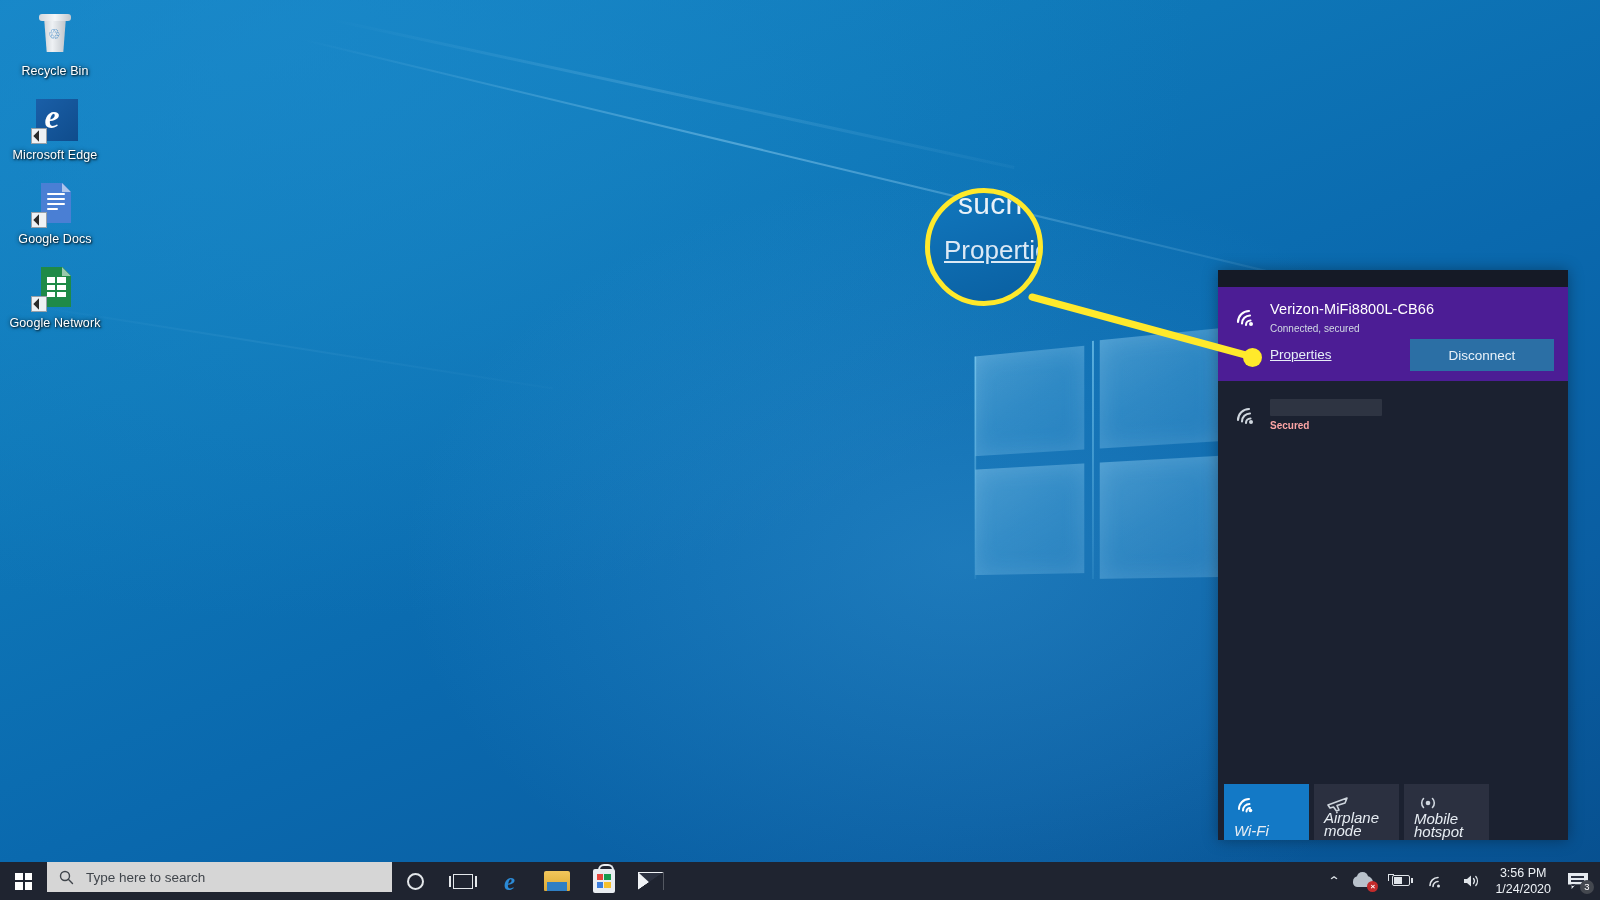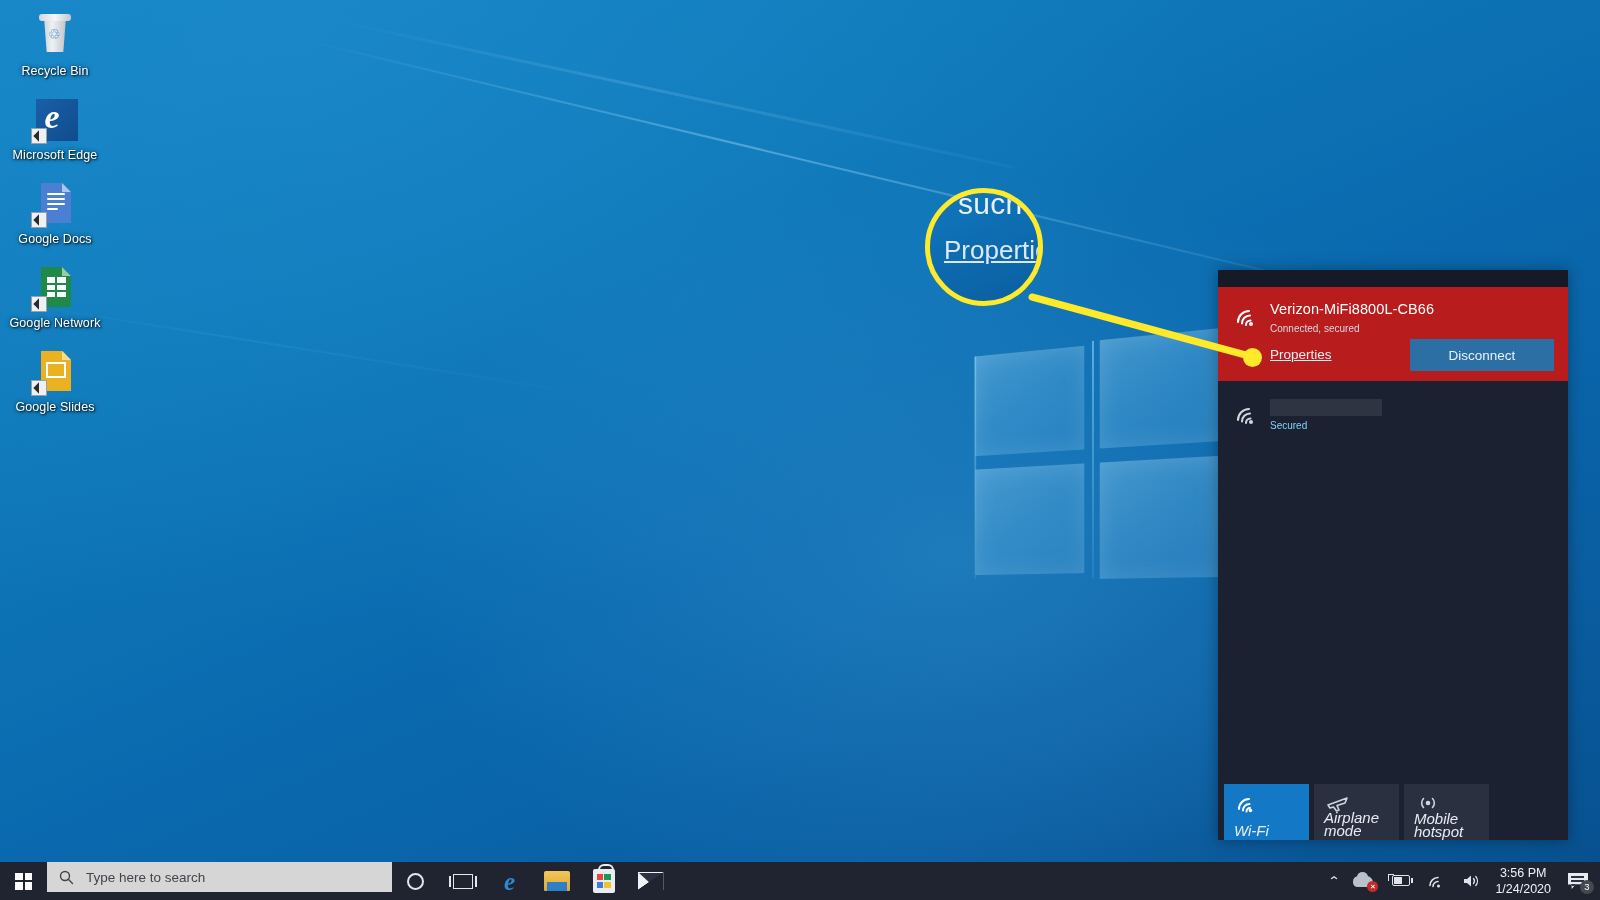--- a/index.html
+++ b/index.html
@@ -221,21 +221,21 @@
   }
   #flyout-topstrip {
     height: 17px; width: 100%;
     background: #151a26;
   }
   .net-item {
     position: relative;
     padding: 12px 0 10px 0;
   }
   .net-item.connected {
-    background: #b91c1c;
+    background: #4c1d95;
     padding-bottom: 18px;
   }
   .net-row {
     display: flex;
     align-items: flex-start;
     padding-left: 14px;
   }
   .wifi-icon {
     width: 30px; height: 26px;
     flex: 0 0 30px;
@@ -252,21 +252,21 @@
     width: 112px; height: 17px;
     background: #2e3442;
     border-radius: 1px;
     margin-top: 2px;
   }
   .net-status {
     font-size: 10px;
     color: #d2dbe4;
     line-height: 19px;
   }
-  .net-item:not(.connected) .net-status { color: #7dd3fc; }
+  .net-item:not(.connected) .net-status { color: #fca5a5; font-weight: bold; }
   #properties-link {
     display: inline-block;
     margin: 9px 0 0 52px;
     font-size: 13.5px;
     color: #e6eef6;
     text-decoration: underline;
     cursor: pointer;
   }
   #disconnect-button {
     position: absolute;
@@ -630,30 +630,20 @@
       <div class="glyph">
         <div class="file-doc" style="background:#1f8a47;">
             <div class="file-fold"></div>
           </div>
         <div class="sheet-grid"></div>
         <div class="shortcut-arrow"></div>
       </div>
       <div class="label">Google Network</div>
     </div>
 
-    <div class="desk-icon">
-      <div class="glyph">
-        <div class="file-doc" style="background:#eab121;">
-            <div class="file-fold"></div>
-          </div>
-        <div class="slide-shape"></div>
-        <div class="shortcut-arrow"></div>
-      </div>
-      <div class="label">Google Slides</div>
-    </div>
 
 
   </div>
 
   <div id="network-flyout">
     <div id="flyout-topstrip"></div>
 
     <div class="net-item connected">
       <div class="net-row">
         <div class="wifi-icon">

